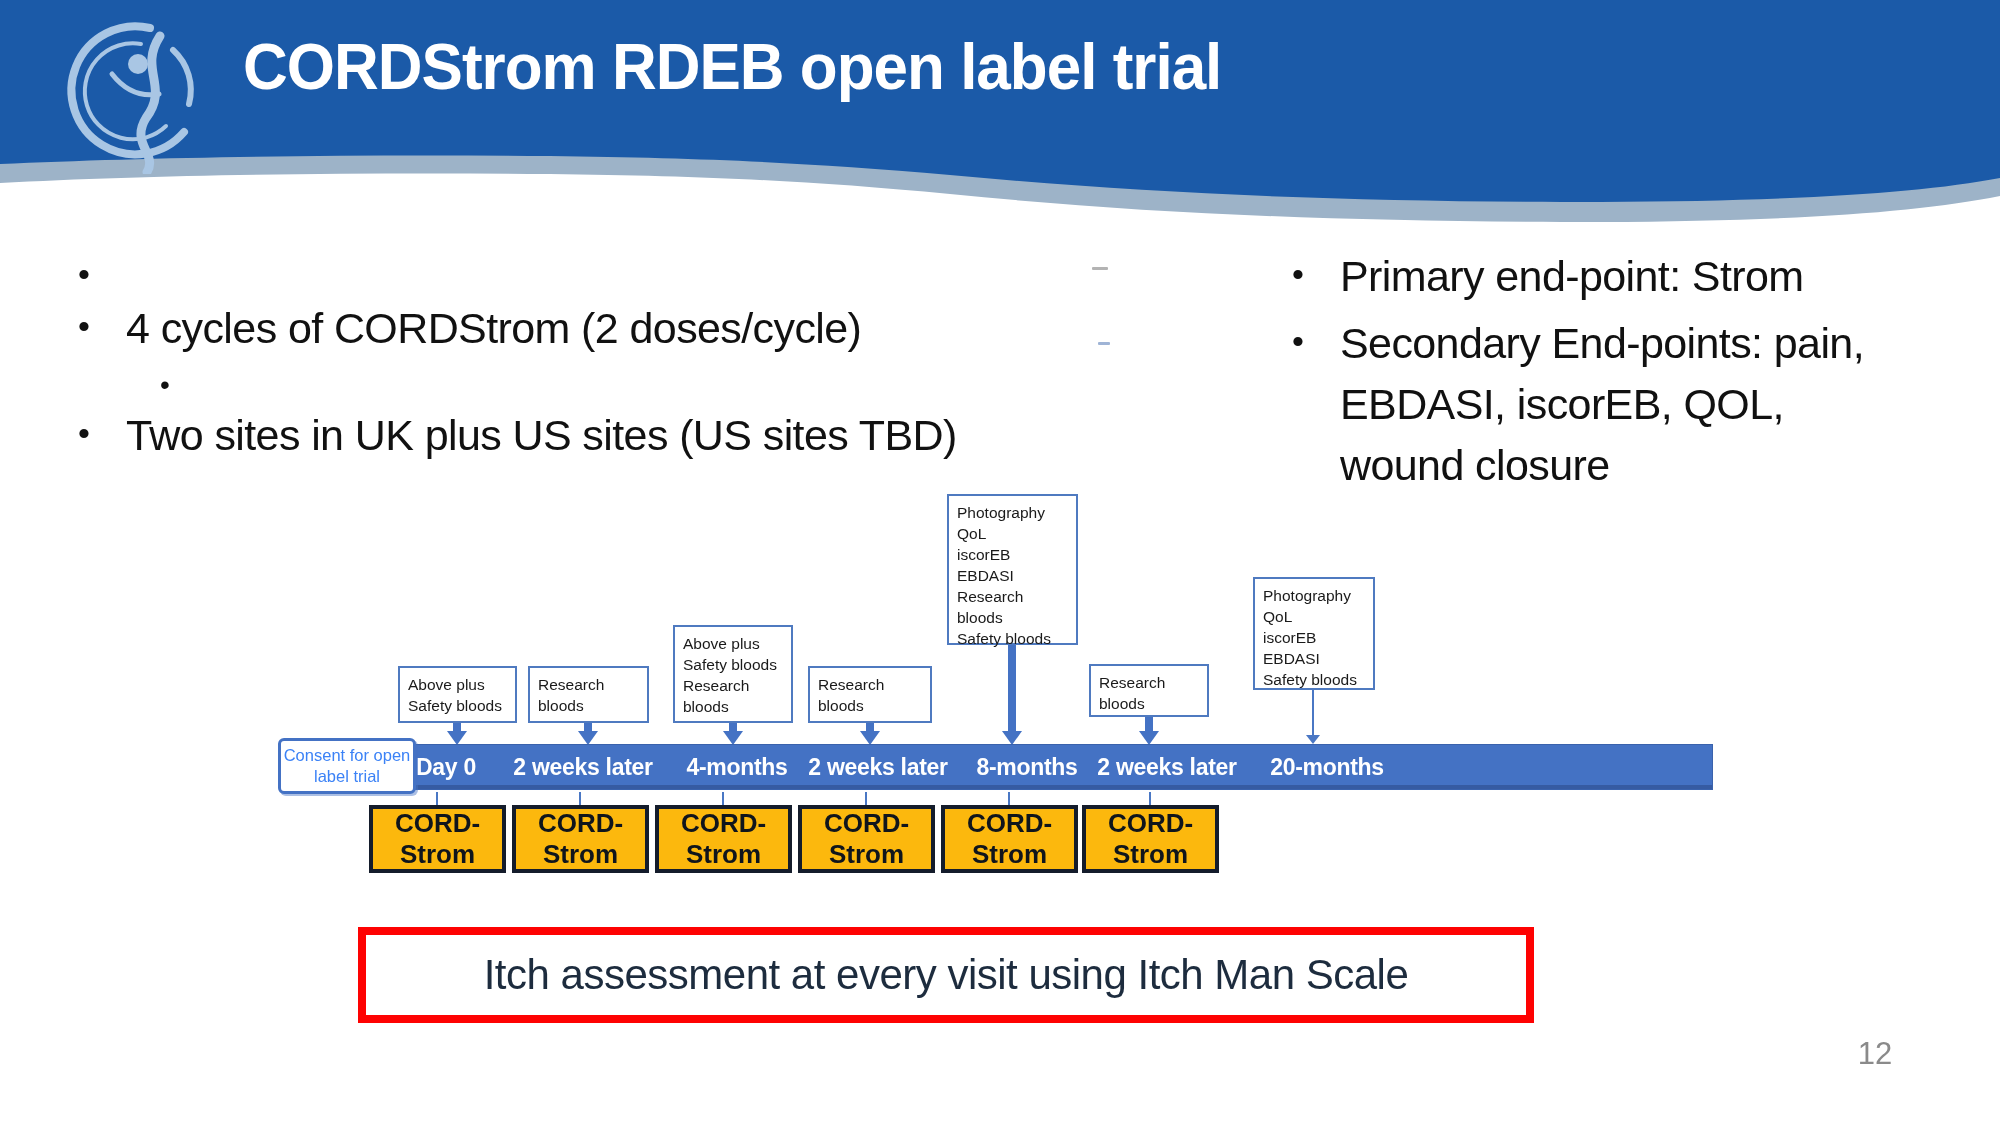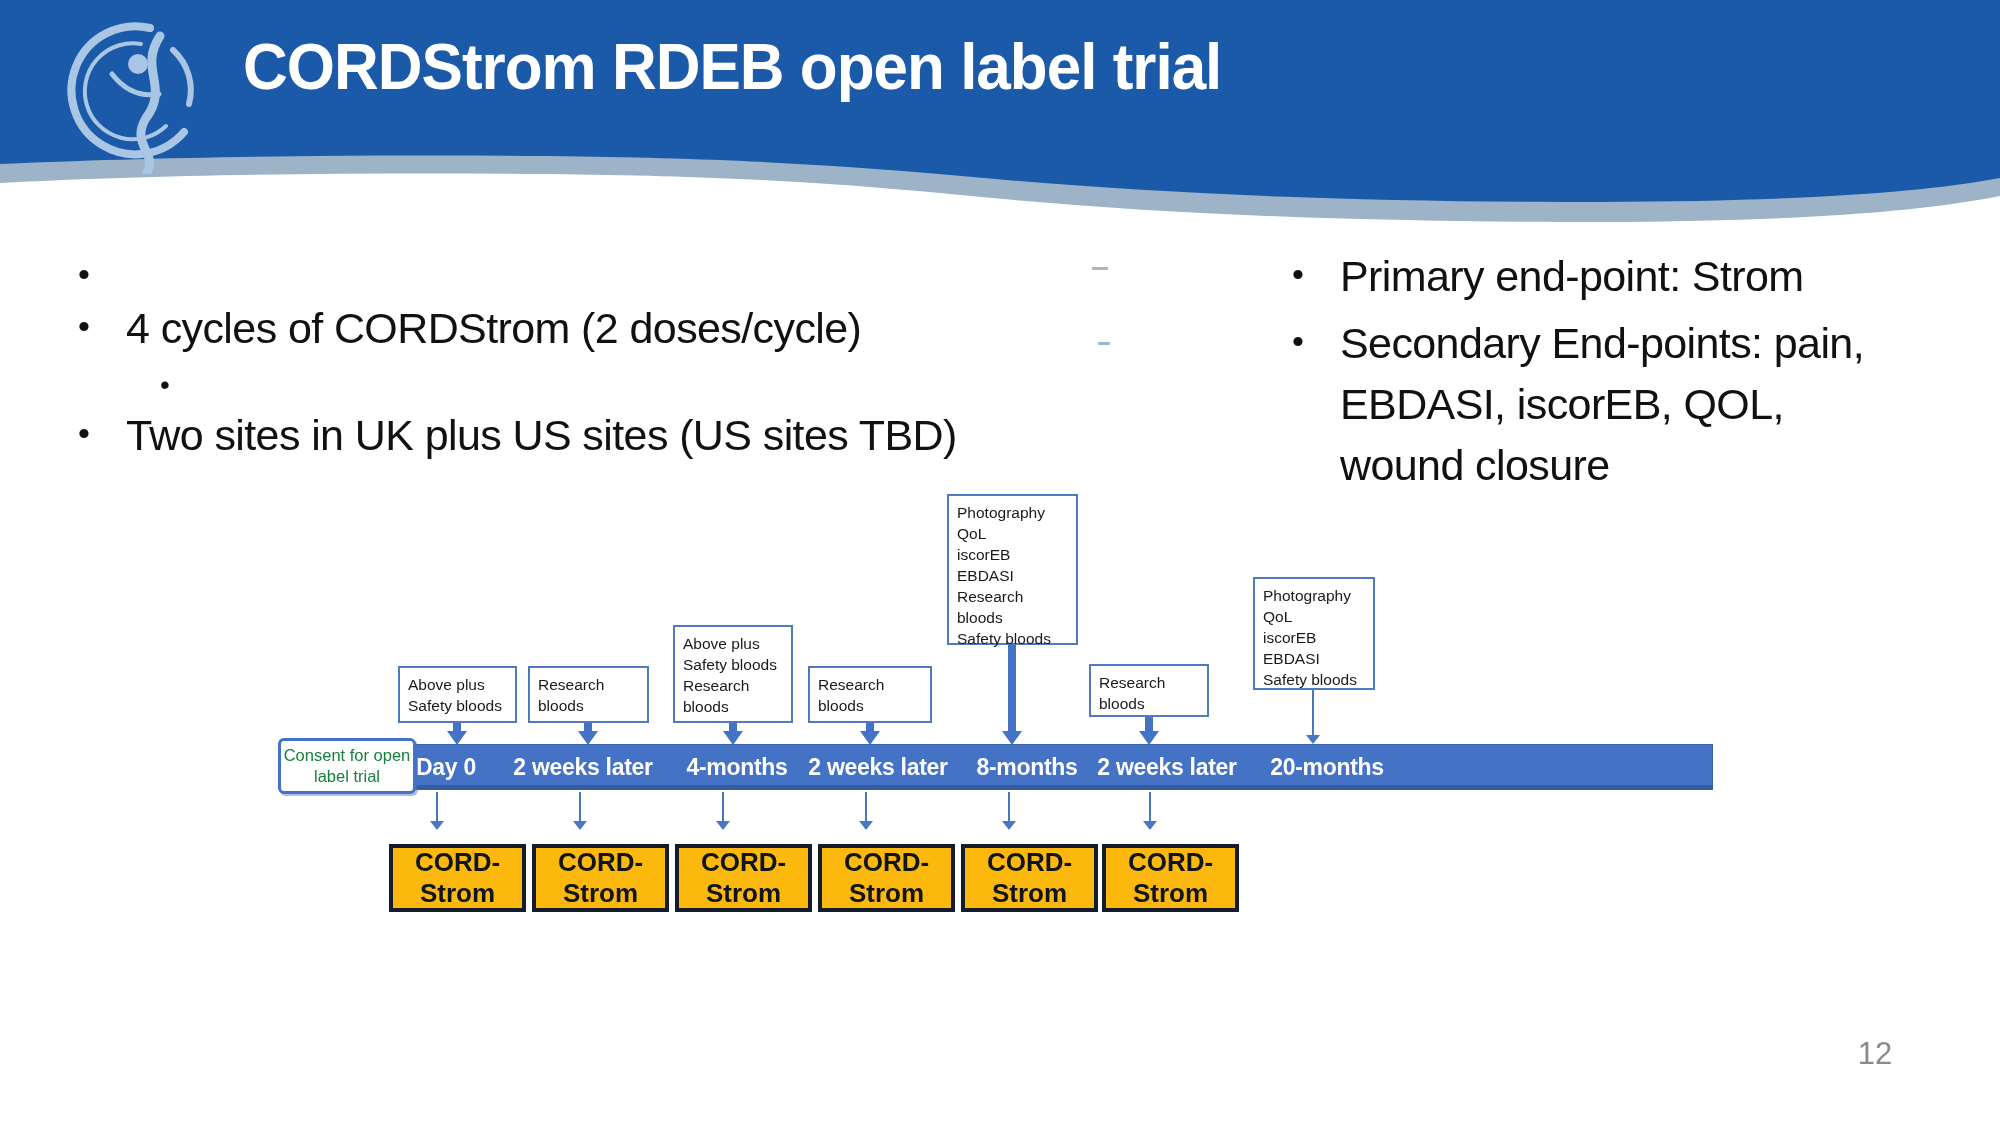--- a/index.html
+++ b/index.html
@@ -45,28 +45,28 @@
   }
   .bar-label{
     position:absolute;top:744px;height:46px;display:flex;align-items:center;
     transform:translateX(-50%);color:#ffffff;font-size:23px;font-weight:bold;
     white-space:nowrap;letter-spacing:-0.3px;z-index:3;
   }
   .consent-box{
     position:absolute;left:278px;top:738px;width:138px;height:56px;
     background:#ffffff;border:3px solid #4472c4;border-radius:6px;
     display:flex;align-items:center;justify-content:center;text-align:center;
-    color:#15803d;font-size:16.5px;line-height:1.25;z-index:4;box-sizing:border-box;
+    color:#3b82f6;font-size:16.5px;line-height:1.25;z-index:4;box-sizing:border-box;
     box-shadow:2px 2px 0 rgba(68,114,196,0.45);
   }
   .cord-box{
-    position:absolute;top:844px;width:137px;height:68px;
+    position:absolute;top:805px;width:137px;height:68px;
     background:#fcb80d;border:4px solid #141c2b;box-sizing:border-box;
     display:flex;align-items:center;justify-content:center;text-align:center;
-    font-size:26px;font-weight:bold;color:#10151c;line-height:1.2;white-space:pre-line;margin-left:20px;
+    font-size:26px;font-weight:bold;color:#10151c;line-height:1.2;white-space:pre-line;
   }
   .itch-banner{
     position:absolute;left:358px;top:927px;width:1176px;height:96px;
     background:#ffffff;border:8px solid #fe0202;box-sizing:border-box;
     display:flex;align-items:center;justify-content:center;
     font-size:42px;color:#1d2c3e;letter-spacing:-0.5px;
   }
   .page-number{
     position:absolute;left:1840px;top:1036px;width:70px;text-align:center;
     color:#8a8a8a;font-size:31px;
@@ -223,16 +223,19 @@
 Strom</div>
   <div class="cord-box" style="left:655px;">CORD-
 Strom</div>
   <div class="cord-box" style="left:798px;">CORD-
 Strom</div>
   <div class="cord-box" style="left:941px;">CORD-
 Strom</div>
   <div class="cord-box" style="left:1082px;">CORD-
 Strom</div>
 
+  <div class="itch-banner">
+    <span>Itch assessment at every visit using Itch Man Scale</span>
+  </div>
 
   <div class="page-number">12</div>
 
 </div>
 
 </body></html>

